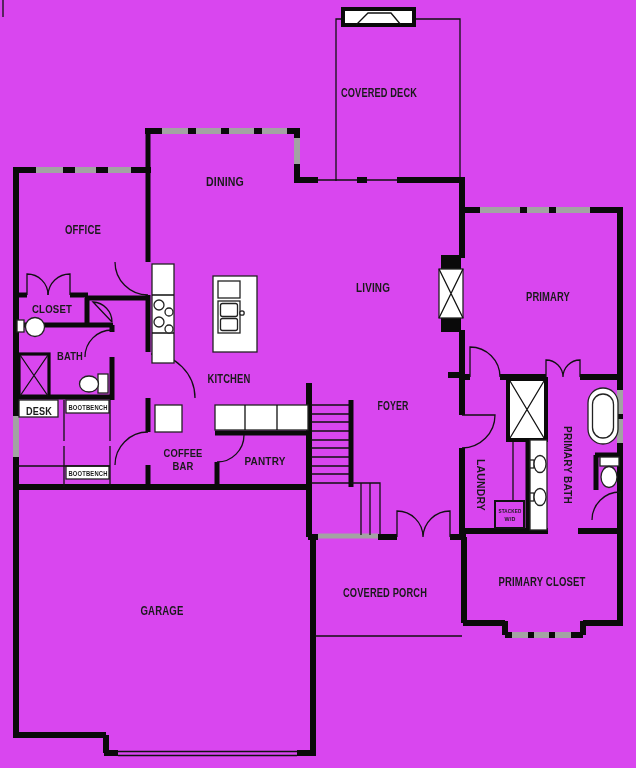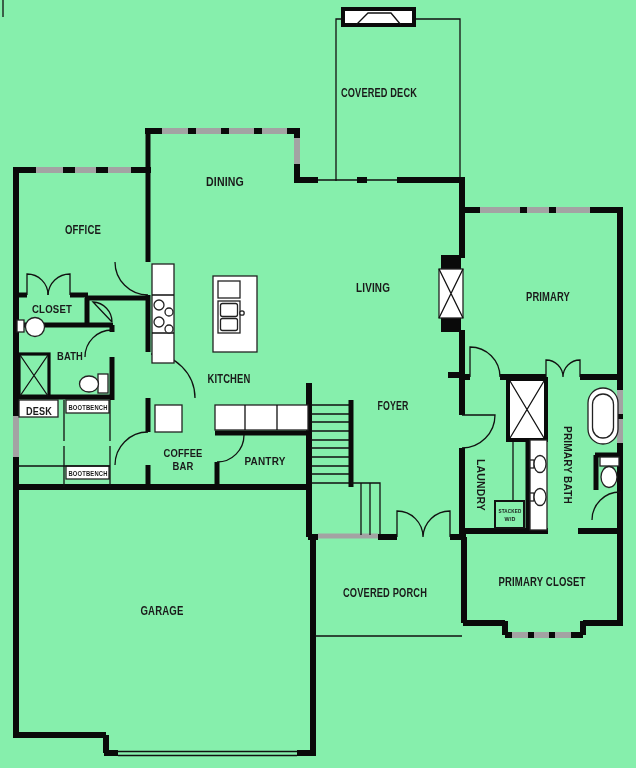--- a/index.html
+++ b/index.html
@@ -1,16 +1,16 @@
 <!DOCTYPE html>
 <html><head>
 <meta charset="utf-8">
 <style>
   html,body{margin:0;padding:0;background:#ffffff;}
-  .page{position:relative;width:636px;height:768px;background:#86efac;overflow:hidden;}
+  .page{position:relative;width:636px;height:768px;background:#d946ef;overflow:hidden;}
   svg{display:block;}
   text{font-family:"Liberation Sans","DejaVu Sans",sans-serif;font-weight:bold;fill:#1a1a1a;letter-spacing:.2px;}
   .lbl{font-size:12.5px;}
   .lbl-sm{font-size:11px;}
   .lbl-tiny{font-size:7.5px;}
   .lbl-micro{font-size:6px;}
   .wall{stroke:#0a0a0a;stroke-width:6;fill:none;}
   .wall5{stroke:#0a0a0a;stroke-width:5;fill:none;}
   .win{stroke:#a3a3a3;stroke-width:6;fill:none;}
   .win5{stroke:#a3a3a3;stroke-width:5;fill:none;}

